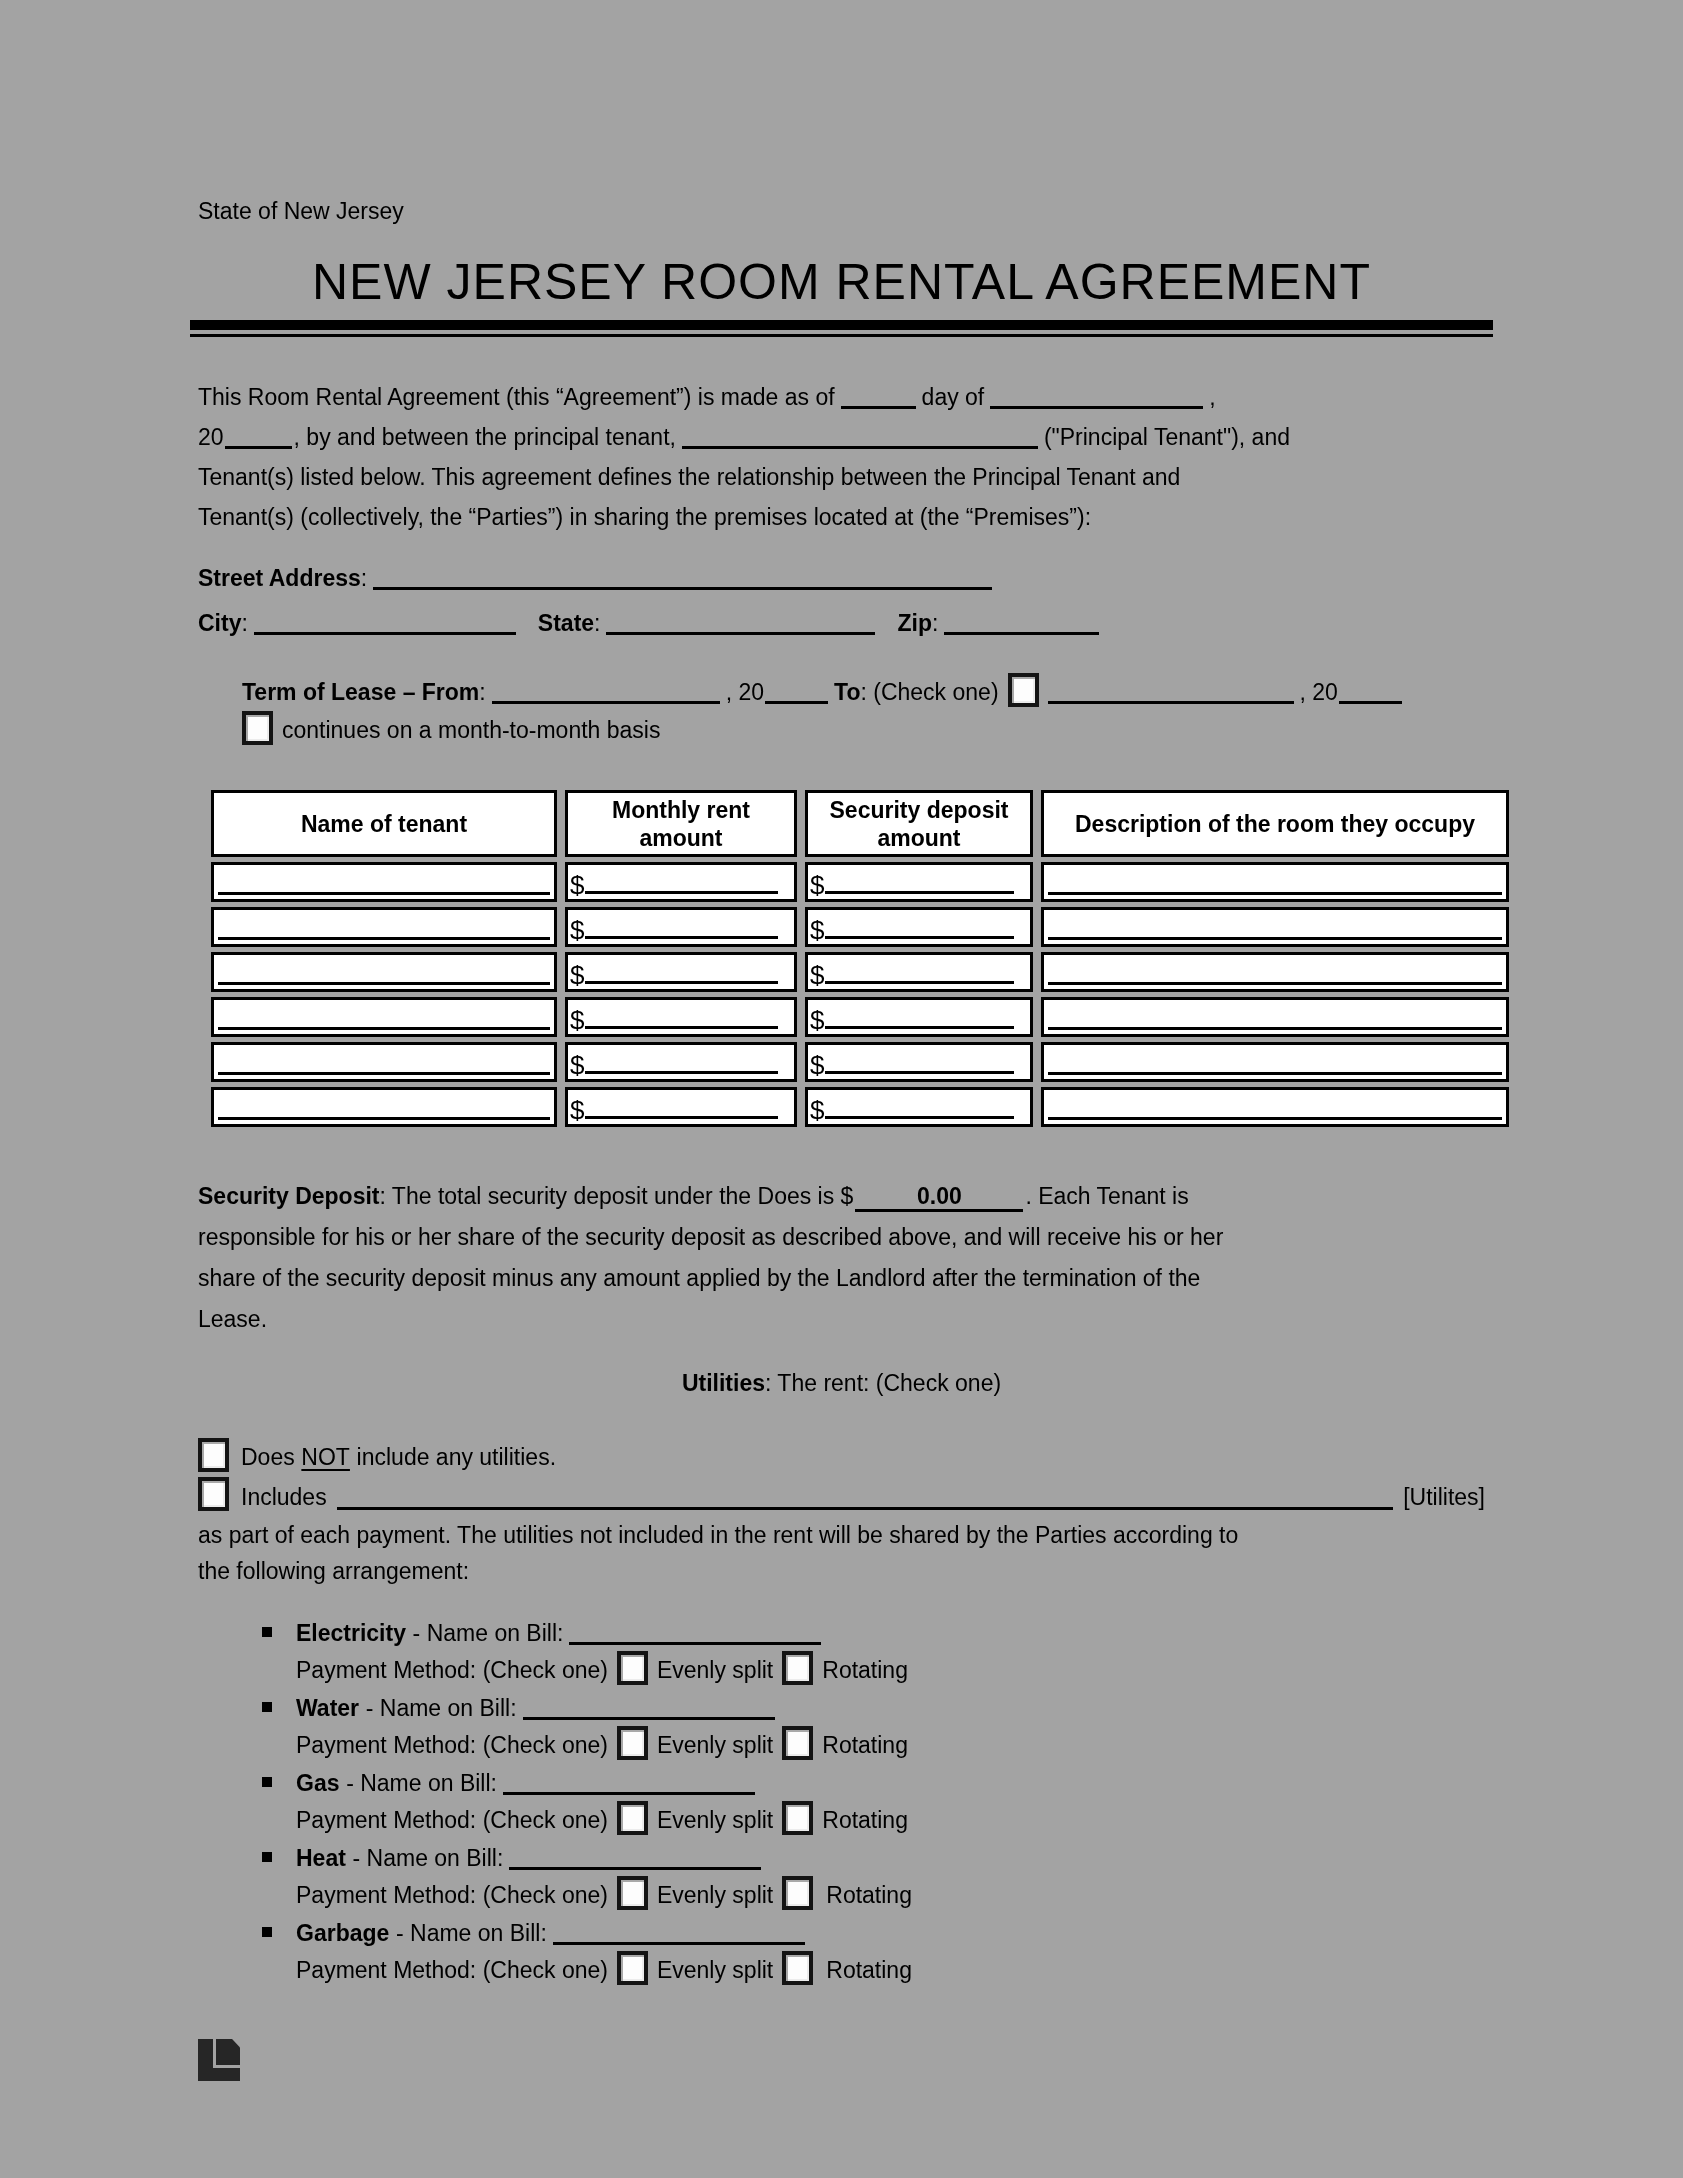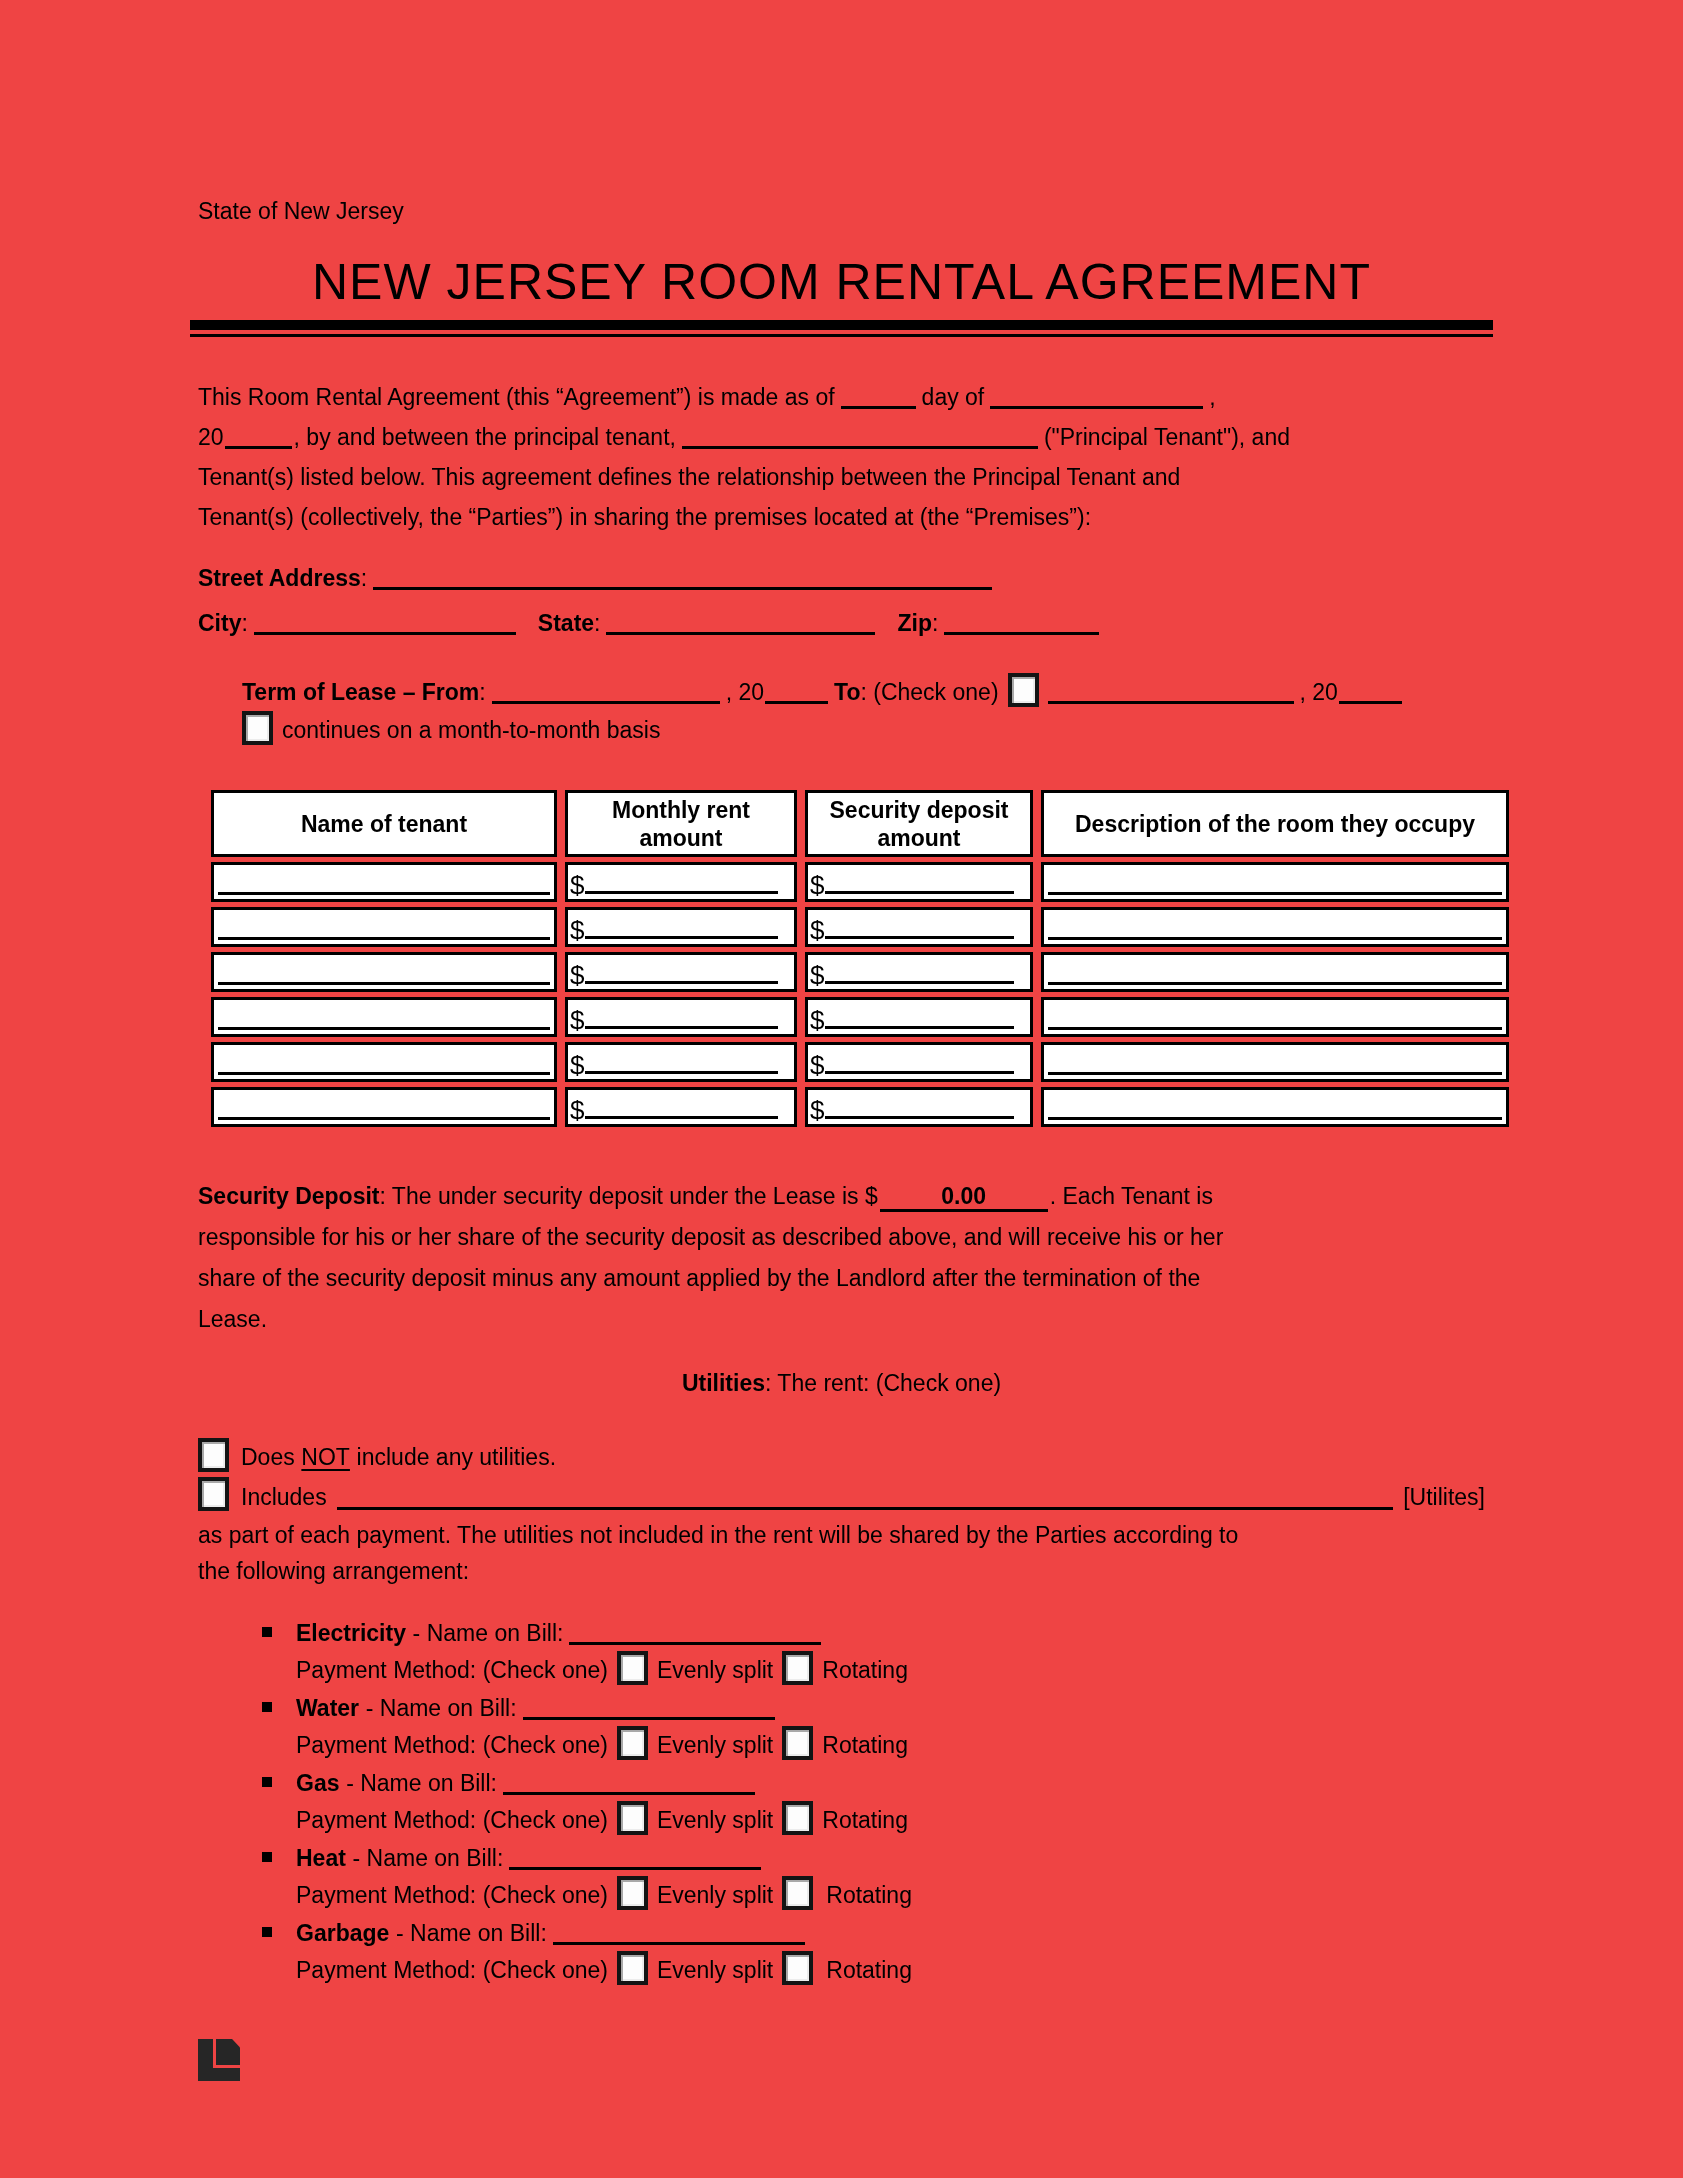--- a/index.html
+++ b/index.html
@@ -1,19 +1,19 @@
 <!DOCTYPE html>
 <html><head>
 <meta charset="utf-8">
 <style>
   html,body{margin:0;padding:0;background:#fff;}
   .page{
     position:relative;
     width:1683px;height:2178px;
-    background:#ef4444;
+    background:#a3a3a3;
     font-family:"Liberation Sans","DejaVu Sans",sans-serif;
     font-size:23px;color:#000;
     box-sizing:border-box;
     padding:198px 198px 0 198px;
     overflow:hidden;
   }
   .line{white-space:nowrap;}
   b,.b{font-weight:bold;}
 
   
@@ -291,21 +291,21 @@
           </td>
         <td class="cell">
             <div class="cell-line"></div>
           </td>
       </tr>
     </tbody>
   </table>
 
   <div class="security">
     <div class="line">
-      <b>Security Deposit</b><span>: The under security deposit under the Lease is $</span><span class="amount-blank">0.00</span><span>. Each Tenant is</span>
+      <b>Security Deposit</b><span>: The total security deposit under the Does is $</span><span class="amount-blank">0.00</span><span>. Each Tenant is</span>
     </div>
     <div class="line">responsible for his or her share of the security deposit as described above, and will receive his or her</div>
     <div class="line">share of the security deposit minus any amount applied by the Landlord after the termination of the</div>
     <div class="line">Lease.</div>
   </div>
 
   <div class="line util-heading">
     <b>Utilities</b><span>: The rent: (Check one)</span>
   </div>
 

